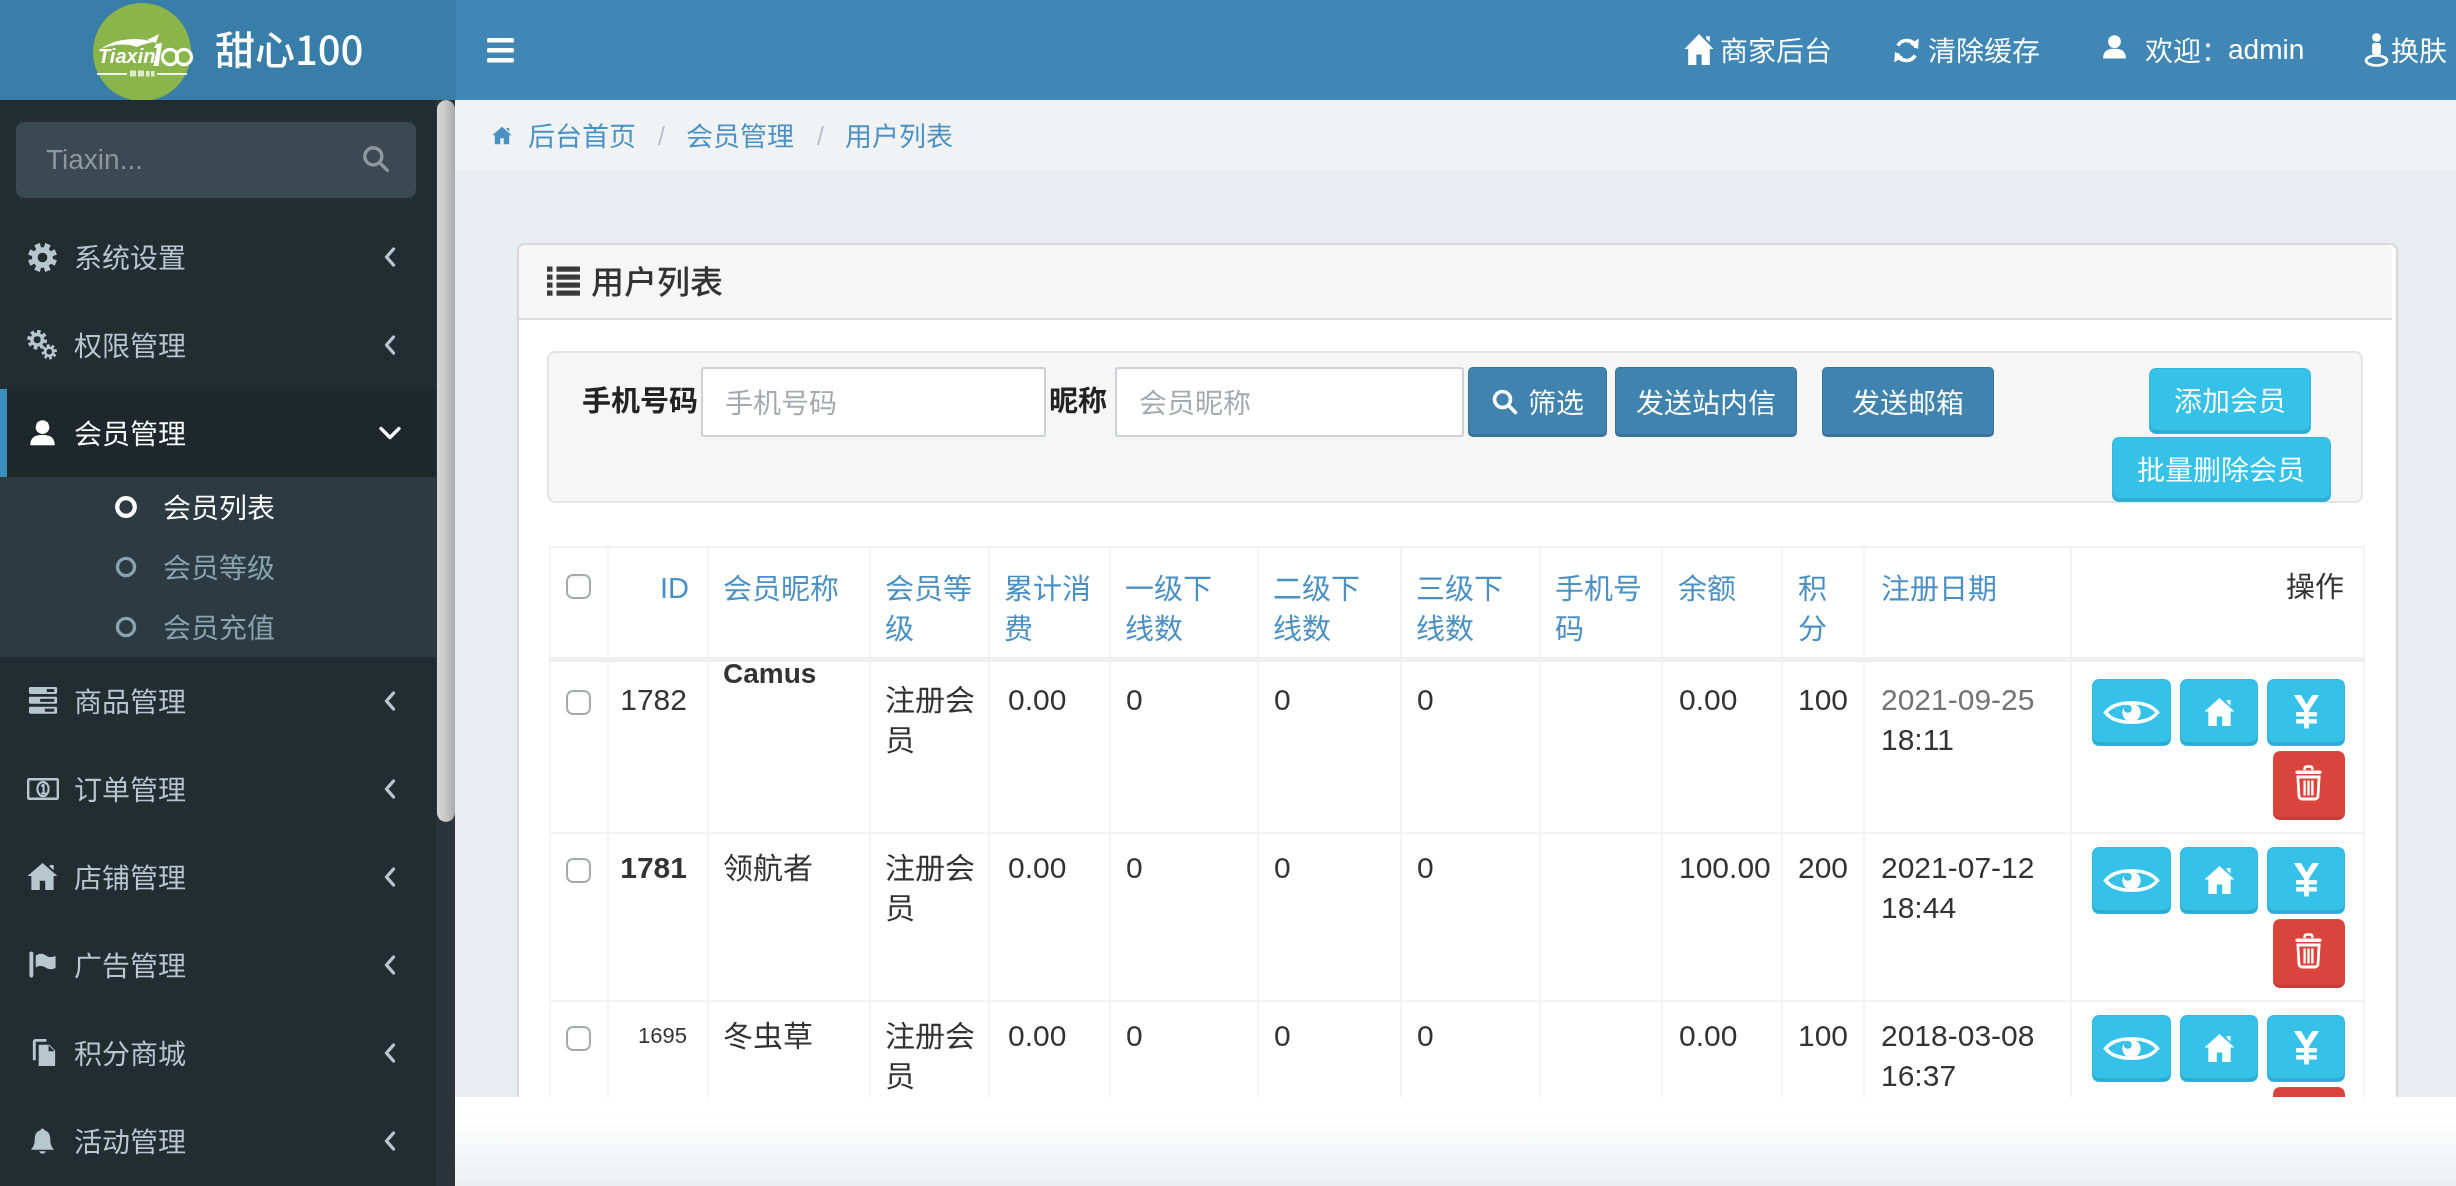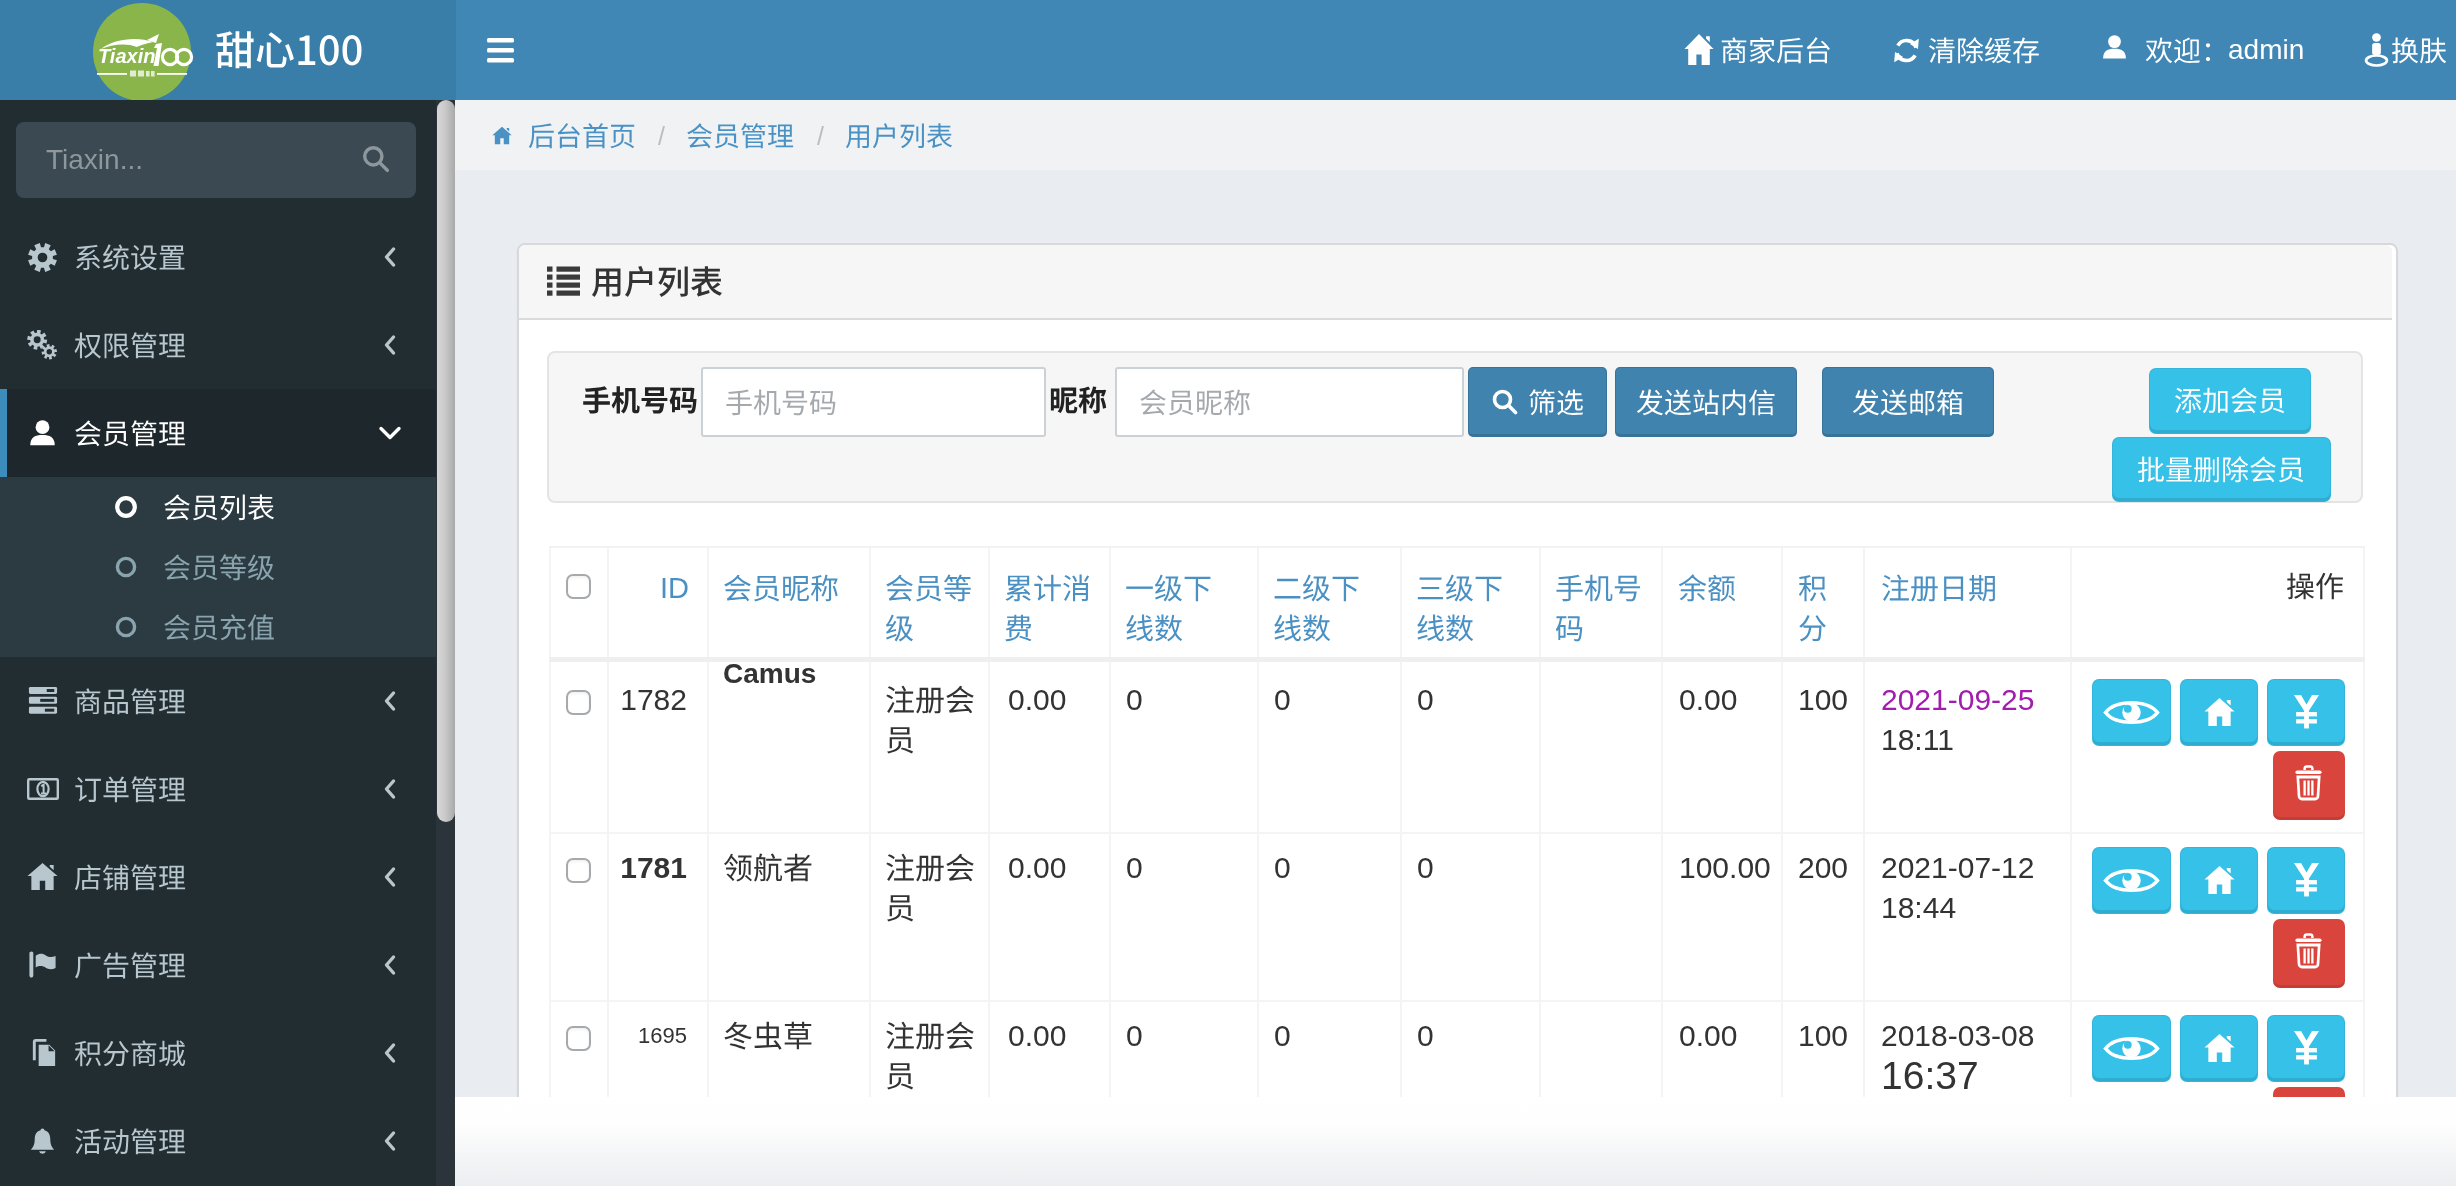--- a/index.html
+++ b/index.html
@@ -587,21 +587,21 @@
     </svg>
 <svg width="30" height="39" viewBox="0 0 30 39" style="position:absolute;left:885px;top:720px" fill="#333333">
       <use href="#g26" transform="translate(0.0,31) scale(0.0300)"></use>
     </svg>
 <div style="position:absolute;left:1008px;top:678px;font-family:'Liberation Sans',sans-serif;font-size:30px;font-weight:400;color:#333;line-height:43px;letter-spacing:0;white-space:nowrap">0.00</div>
 <div style="position:absolute;left:1126px;top:678px;font-family:'Liberation Sans',sans-serif;font-size:30px;font-weight:400;color:#333;line-height:43px;letter-spacing:0;white-space:nowrap">0</div>
 <div style="position:absolute;left:1274px;top:678px;font-family:'Liberation Sans',sans-serif;font-size:30px;font-weight:400;color:#333;line-height:43px;letter-spacing:0;white-space:nowrap">0</div>
 <div style="position:absolute;left:1417px;top:678px;font-family:'Liberation Sans',sans-serif;font-size:30px;font-weight:400;color:#333;line-height:43px;letter-spacing:0;white-space:nowrap">0</div>
 <div style="position:absolute;left:1679px;top:678px;font-family:'Liberation Sans',sans-serif;font-size:30px;font-weight:400;color:#333;line-height:43px;letter-spacing:0;white-space:nowrap">0.00</div>
 <div style="position:absolute;left:1798px;top:678px;font-family:'Liberation Sans',sans-serif;font-size:30px;font-weight:400;color:#333;line-height:43px;letter-spacing:0;white-space:nowrap">100</div>
-<div style="position:absolute;left:1881px;top:678px;font-family:'Liberation Sans',sans-serif;font-size:30px;font-weight:400;color:#a21caf;line-height:43px;letter-spacing:0;white-space:nowrap">2021-09-25</div>
+<div style="position:absolute;left:1881px;top:678px;font-family:'Liberation Sans',sans-serif;font-size:30px;font-weight:400;color:#737373;line-height:43px;letter-spacing:0;white-space:nowrap">2021-09-25</div>
 <div style="position:absolute;left:1881px;top:718px;font-family:'Liberation Sans',sans-serif;font-size:30px;font-weight:400;color:#333;line-height:43px;letter-spacing:0;white-space:nowrap">18:11</div>
 <div style="position:absolute;left:2092px;top:679px;width:79px;height:67px;background:#35c1e8;border-radius:7px;box-shadow:inset 0 -3px 0 rgba(0,0,0,0.10);border:1px solid rgba(0,0,0,0.06);box-sizing:border-box"></div>
 <svg width="57" height="37" viewBox="0 0 57 37" style="position:absolute;left:2103px;top:694px">
       <g transform="scale(0.9828,0.9737)">
         <path d="M2.5 19 C13 5.5 45 5.5 55.5 19 C45 32.5 13 32.5 2.5 19 Z" fill="none" stroke="#ffffff" stroke-width="3.6"></path>
         <circle cx="29" cy="19" r="9.4" fill="#ffffff"></circle>
         <circle cx="25.2" cy="15.2" r="4.0" fill="#35c1e8"></circle>
       </g>
     </svg>
 <div style="position:absolute;left:2180px;top:679px;width:78px;height:67px;background:#35c1e8;border-radius:7px;box-shadow:inset 0 -3px 0 rgba(0,0,0,0.10);border:1px solid rgba(0,0,0,0.06);box-sizing:border-box"></div>
@@ -694,21 +694,21 @@
 <svg width="30" height="39" viewBox="0 0 30 39" style="position:absolute;left:885px;top:1056px" fill="#333333">
       <use href="#g26" transform="translate(0.0,31) scale(0.0300)"></use>
     </svg>
 <div style="position:absolute;left:1008px;top:1014px;font-family:'Liberation Sans',sans-serif;font-size:30px;font-weight:400;color:#333;line-height:43px;letter-spacing:0;white-space:nowrap">0.00</div>
 <div style="position:absolute;left:1126px;top:1014px;font-family:'Liberation Sans',sans-serif;font-size:30px;font-weight:400;color:#333;line-height:43px;letter-spacing:0;white-space:nowrap">0</div>
 <div style="position:absolute;left:1274px;top:1014px;font-family:'Liberation Sans',sans-serif;font-size:30px;font-weight:400;color:#333;line-height:43px;letter-spacing:0;white-space:nowrap">0</div>
 <div style="position:absolute;left:1417px;top:1014px;font-family:'Liberation Sans',sans-serif;font-size:30px;font-weight:400;color:#333;line-height:43px;letter-spacing:0;white-space:nowrap">0</div>
 <div style="position:absolute;left:1679px;top:1014px;font-family:'Liberation Sans',sans-serif;font-size:30px;font-weight:400;color:#333;line-height:43px;letter-spacing:0;white-space:nowrap">0.00</div>
 <div style="position:absolute;left:1798px;top:1014px;font-family:'Liberation Sans',sans-serif;font-size:30px;font-weight:400;color:#333;line-height:43px;letter-spacing:0;white-space:nowrap">100</div>
 <div style="position:absolute;left:1881px;top:1014px;font-family:'Liberation Sans',sans-serif;font-size:30px;font-weight:400;color:#333;line-height:43px;letter-spacing:0;white-space:nowrap">2018-03-08</div>
-<div style="position:absolute;left:1881px;top:1054px;font-family:'Liberation Sans',sans-serif;font-size:39px;font-weight:400;color:#333;line-height:43px;letter-spacing:0;white-space:nowrap">16:37</div>
+<div style="position:absolute;left:1881px;top:1054px;font-family:'Liberation Sans',sans-serif;font-size:30px;font-weight:400;color:#333;line-height:43px;letter-spacing:0;white-space:nowrap">16:37</div>
 <div style="position:absolute;left:2092px;top:1015px;width:79px;height:67px;background:#35c1e8;border-radius:7px;box-shadow:inset 0 -3px 0 rgba(0,0,0,0.10);border:1px solid rgba(0,0,0,0.06);box-sizing:border-box"></div>
 <svg width="57" height="37" viewBox="0 0 57 37" style="position:absolute;left:2103px;top:1030px">
       <g transform="scale(0.9828,0.9737)">
         <path d="M2.5 19 C13 5.5 45 5.5 55.5 19 C45 32.5 13 32.5 2.5 19 Z" fill="none" stroke="#ffffff" stroke-width="3.6"></path>
         <circle cx="29" cy="19" r="9.4" fill="#ffffff"></circle>
         <circle cx="25.2" cy="15.2" r="4.0" fill="#35c1e8"></circle>
       </g>
     </svg>
 <div style="position:absolute;left:2180px;top:1015px;width:78px;height:67px;background:#35c1e8;border-radius:7px;box-shadow:inset 0 -3px 0 rgba(0,0,0,0.10);border:1px solid rgba(0,0,0,0.06);box-sizing:border-box"></div>
 <svg width="31" height="30" viewBox="0 0 31 30" style="position:absolute;left:2204px;top:1033px">

